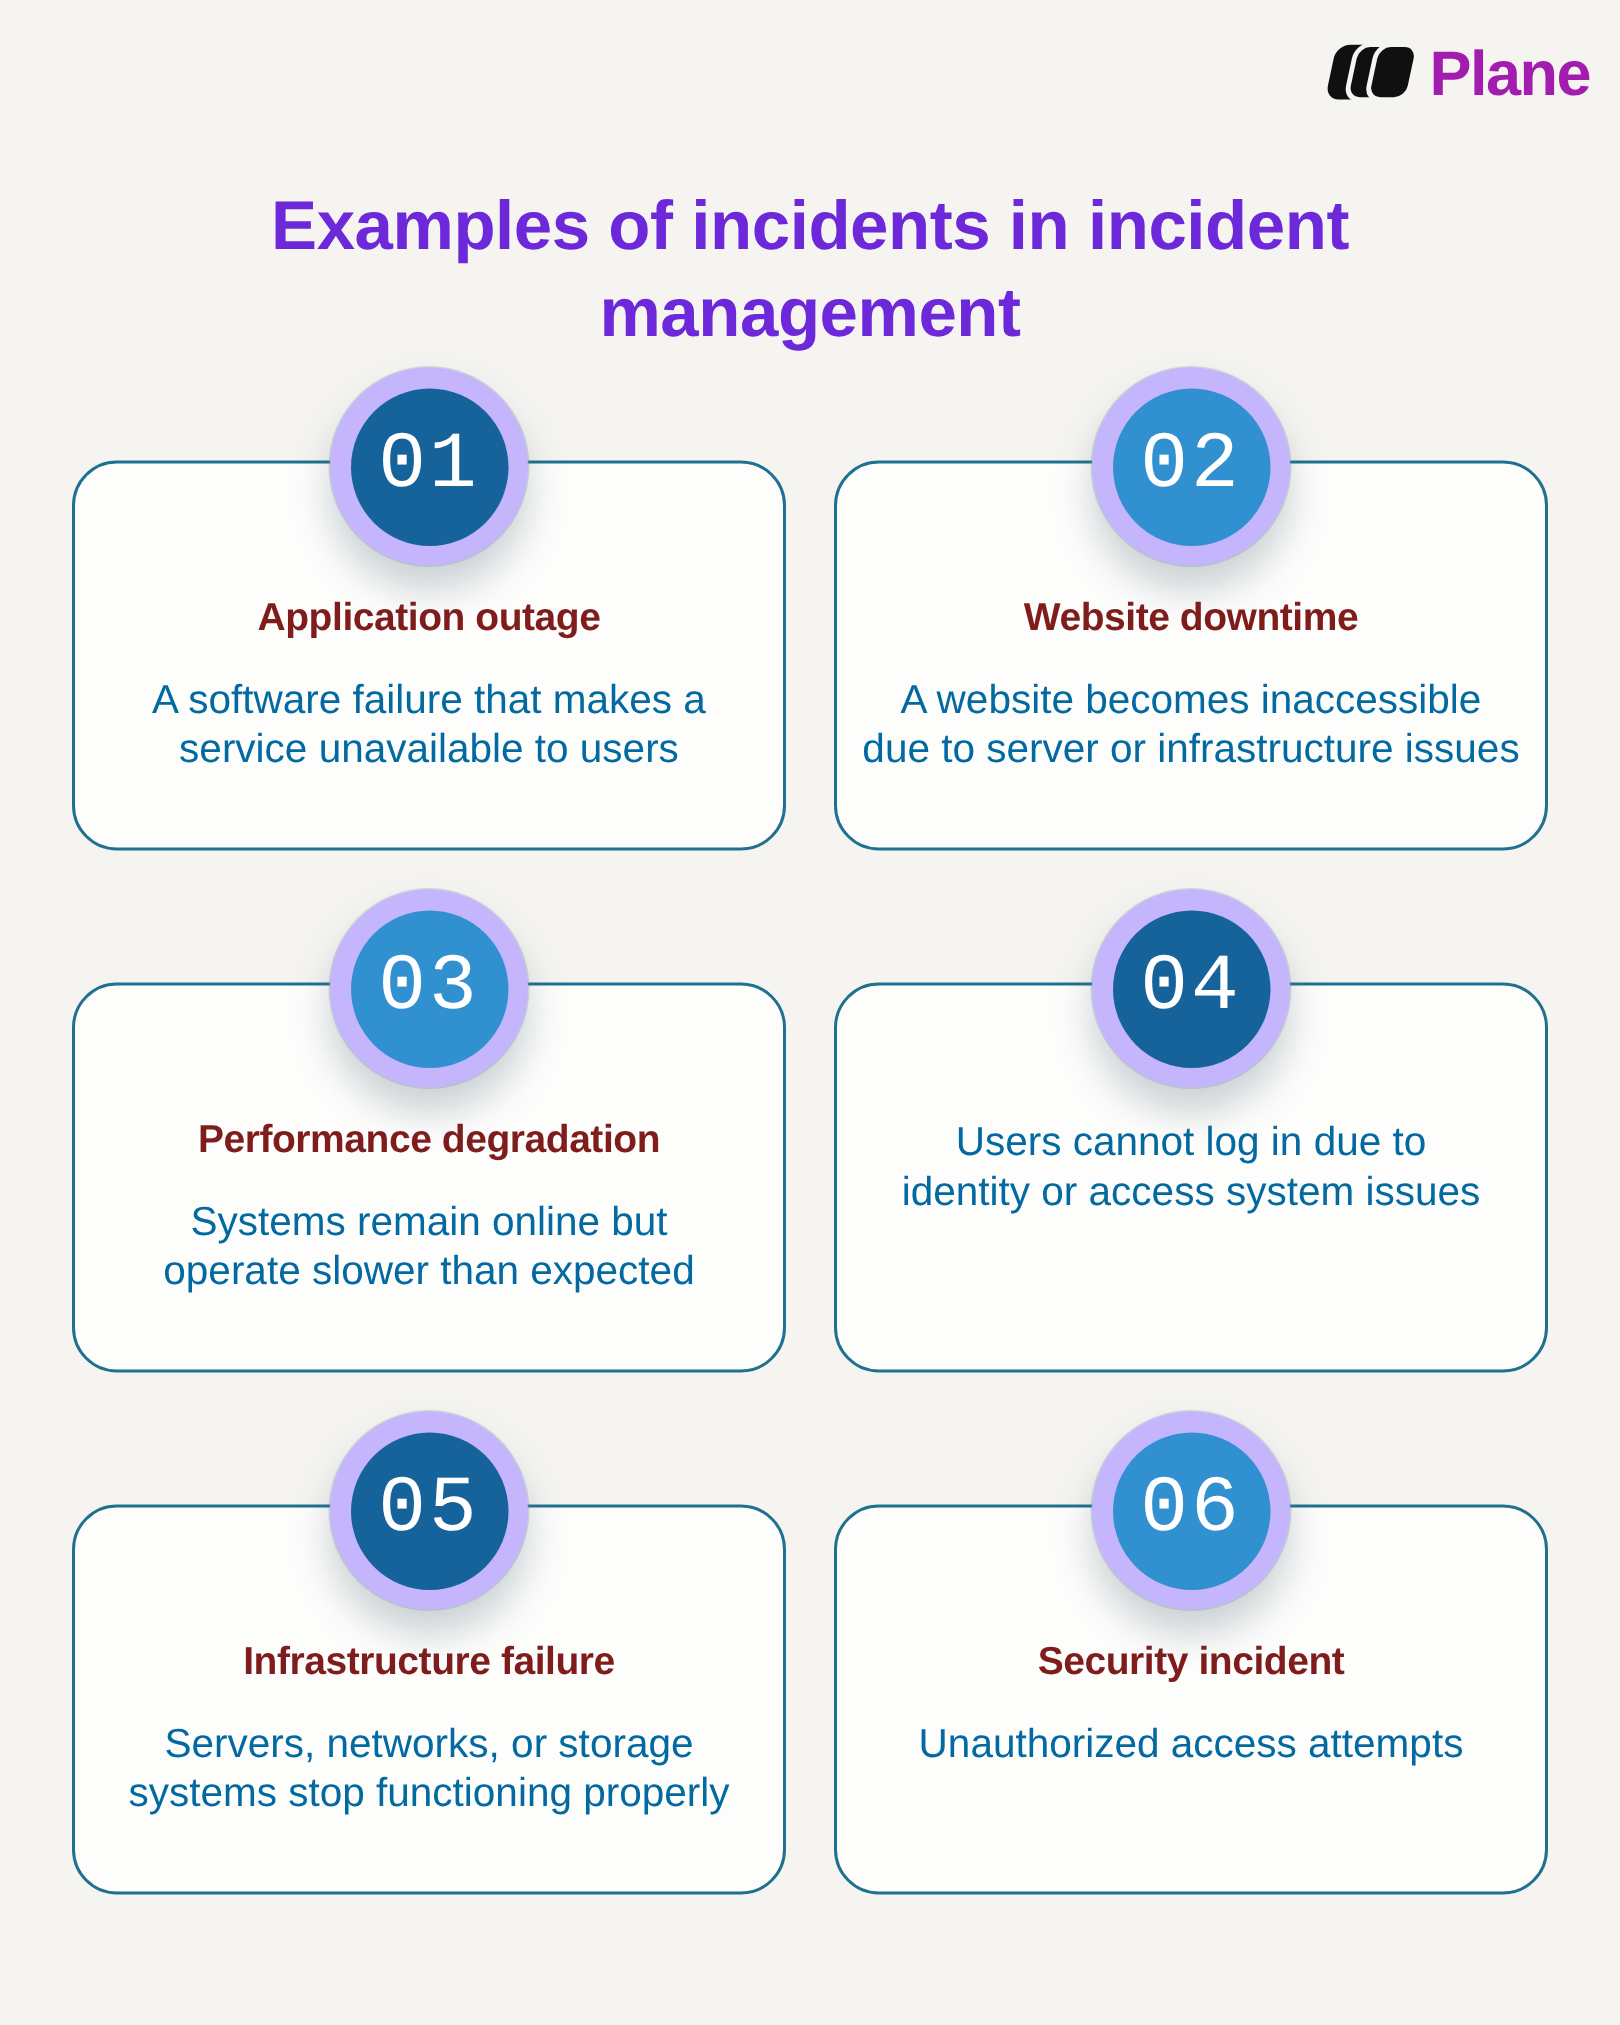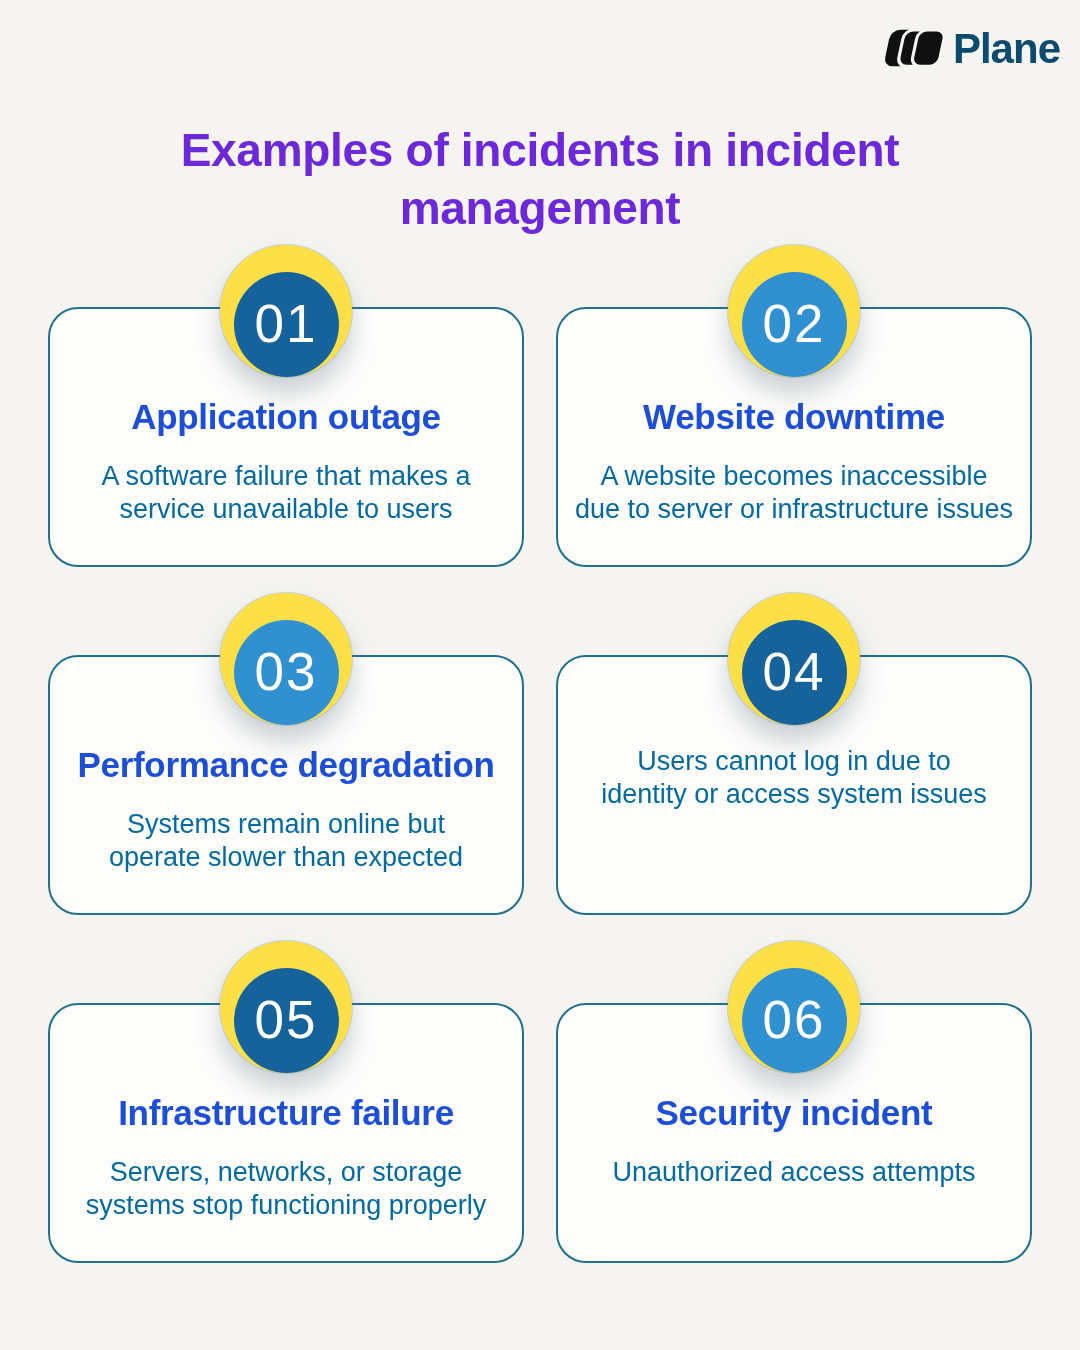--- a/index.html
+++ b/index.html
@@ -19,21 +19,21 @@
     right: 20px;
     display: flex;
     align-items: center;
     gap: 7px;
   }
   .logo-mark { width: 64px; height: 50px; display: block; }
   .logo-text {
     font-size: 42px;
     font-weight: 600;
     letter-spacing: -1px;
-    color: #0c4a6e;
+    color: #a21caf;
     line-height: 1;
   }
 
   
   .page-title {
     position: absolute;
     top: 122px;
     left: 0;
     width: 1080px;
     text-align: center;
@@ -68,50 +68,51 @@
 
   
   .badge {
     position: absolute;
     top: -64px;
     left: 50%;
     transform: translateX(-50%);
     width: 132px;
     height: 132px;
     border-radius: 50%;
-    background: #fde047;
+    background: #c4b5fd;
     display: flex;
-    align-items: flex-end;
+    align-items: center;
     justify-content: center;
     box-shadow: 0 0 0 1px rgba(125, 160, 180, 0.35),
                 0 16px 26px rgba(70, 90, 105, 0.28);
+    font-family: Liberation Mono, monospace;
   }
   .badge-inner {
     width: 105px;
     height: 105px;
     border-radius: 50%;
     display: flex;
     align-items: center;
     justify-content: center;
     color: #ffffff;
     font-size: 53px;
     font-weight: 400;
     letter-spacing: 2px;
     line-height: 1;
     padding-bottom: 2px;
   }
   .badge-dark  .badge-inner { background: var(--dark-blue, #16639c); }
   .badge-light .badge-inner { background: var(--light-blue, #3191d0); }
 
   
   .card-title {
-    font-size: 35px;
+    font-size: 26px;
     font-weight: 600;
     letter-spacing: -0.3px;
-    color: #1d4ed8;
+    color: #7f1d1d;
     line-height: 1.15;
     margin-bottom: 23px;
     white-space: nowrap;
   }
   .card-desc {
     font-size: 27px;
     line-height: 1.23;
     color: #0369a1;
   }
   .card-desc span { display: block; white-space: nowrap; }

